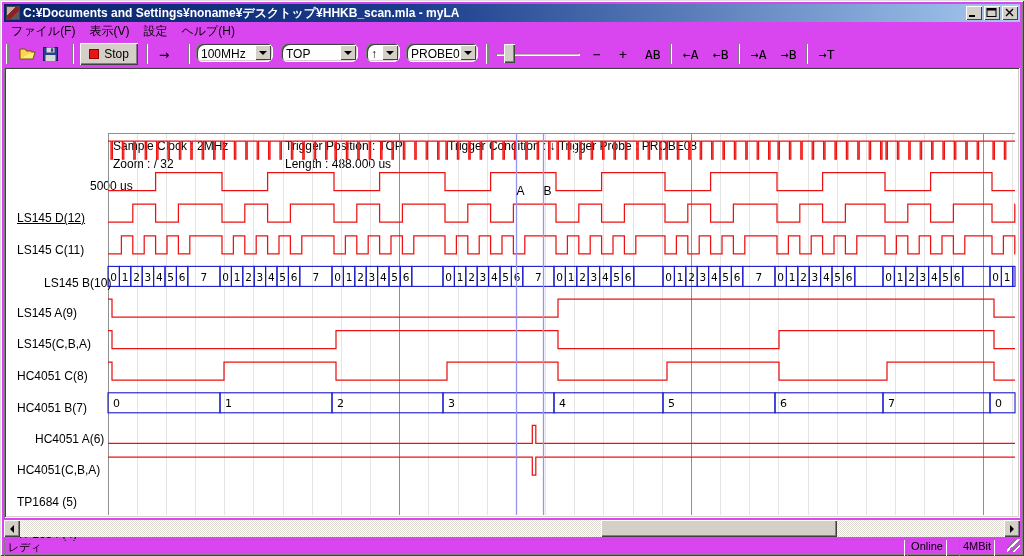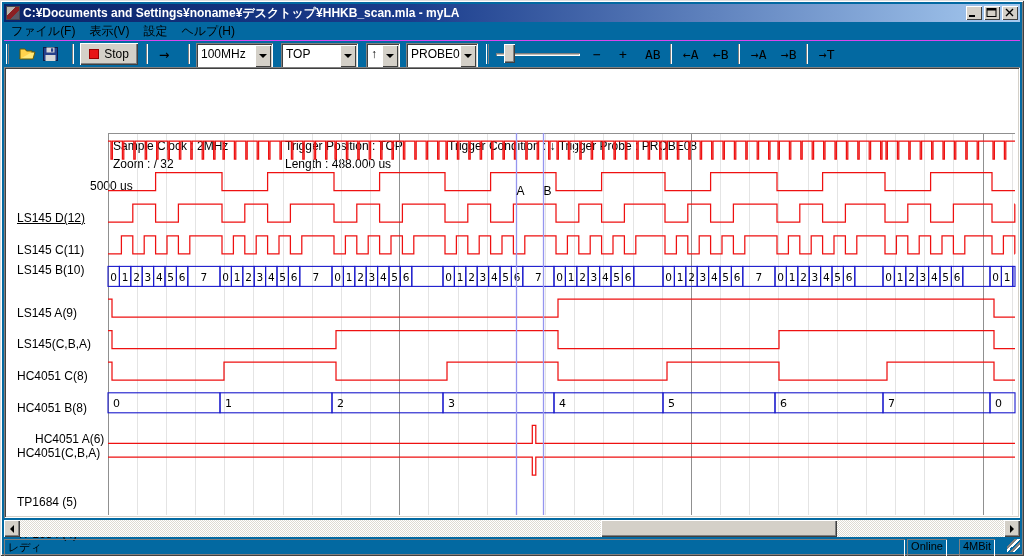--- a/index.html
+++ b/index.html
@@ -1,18 +1,18 @@
 <!DOCTYPE html>
 <html><head>
 <meta charset="utf-8">
 <style>
   * { margin:0; padding:0; box-sizing:border-box; }
   html,body { width:1024px; height:556px; overflow:hidden; }
   body { font-family:"Liberation Sans","DejaVu Sans",sans-serif; background:#d4d0c8; position:relative; }
-  #frame { position:absolute; left:0; top:0; width:1024px; height:556px; background:#0369a1;
+  #frame { position:absolute; left:0; top:0; width:1024px; height:556px; background:#d946ef;
            box-shadow: inset 1px 1px 0 #dfdfdf, inset -1px -1px 0 #404040, inset 2px 2px 0 #ffffff, inset -2px -2px 0 #808080; }
   
   #titlebar { position:absolute; left:4px; top:4px; right:4px; height:18px;
               background:linear-gradient(90deg,#0a246a 0%,#1a3c8c 40%,#a6caf0 100%);
               display:flex; align-items:center; padding:0 2px; }
   #app-icon { width:14px; height:14px; margin-right:3px; flex:0 0 auto;
               background:linear-gradient(135deg,#b8b4ac 0 35%,#8c2022 35% 65%,#5a5a66 65%);
               border:1px solid #46464e; }
   #title-text { color:#fff; font-size:12px; font-weight:bold; white-space:nowrap; overflow:hidden; flex:1 1 auto; letter-spacing:0; }
   .winbtn { width:16px; height:14px; background:#d4d0c8; margin-left:2px; flex:0 0 auto; position:relative;
@@ -24,22 +24,22 @@
   
   #toolbar { position:absolute; left:4px; top:40px; right:4px; height:26px; border-top:1px solid #d946ef; }
   .tb { position:absolute; top:1px; height:24px; display:flex; align-items:center; }
   .gripper { position:absolute; top:3px; width:3px; height:20px; border-left:1px solid #fff; border-right:1px solid #808080; }
   .tbsep { position:absolute; top:3px; width:2px; height:20px; border-left:1px solid #808080; border-right:1px solid #fff; }
   .tb-icon-btn { width:23px; height:22px; display:flex; align-items:center; justify-content:center; }
   #stop-btn { position:absolute; left:76px; top:2px; width:58px; height:22px; background:#d4d0c8;
               box-shadow: inset 1px 1px 0 #fff, inset -1px -1px 0 #404040, inset -2px -2px 0 #808080;
               display:flex; align-items:center; justify-content:center; font-size:12px; gap:5px; }
   #stop-square { width:10px; height:10px; background:#e81515; border:1px solid #900; }
-  .combo { position:absolute; top:2px; height:26px; background:#fff;
-           box-shadow: inset 1px 1px 0 #808080, inset -1px -1px 0 #fff, inset 2px 2px 0 #404040, inset -2px -2px 0 #d4d0c8; }
+  .combo { position:absolute; top:2px; height:19px; background:#fff;
+           box-shadow: inset 1px 1px 0 #808080, inset -1px -1px 0 #fff, inset 2px 2px 0 #404040, inset -2px -2px 0 #d4d0c8; border-radius: 7px; }
   .combo .val { position:absolute; left:5px; top:4px; font-size:12px; color:#000; white-space:nowrap; }
   .combo .drop { position:absolute; right:2px; top:2px; bottom:2px; width:16px; background:#d4d0c8;
                  box-shadow: inset 1px 1px 0 #fff, inset -1px -1px 0 #404040; display:flex; align-items:center; justify-content:center; }
   .drop .tri { width:0; height:0; border-left:4px solid transparent; border-right:4px solid transparent; border-top:4px solid #000; }
   #slider-track { position:absolute; left:492px; top:12px; width:84px; height:3px;
                   box-shadow: inset 1px 1px 0 #808080, inset -1px -1px 0 #fff; background:#c0bcb4; }
   #slider-handle { position:absolute; left:500px; top:3px; width:11px; height:19px; background:#d4d0c8;
                    box-shadow: inset 1px 1px 0 #fff, inset -1px -1px 0 #404040, inset -2px -2px 0 #808080; }
   .tb-flat { position:absolute; top:2px; height:22px; padding:0 5px; display:flex; align-items:center;
              font-size:13px; font-family:"DejaVu Sans Mono",monospace; color:#000; }
@@ -369,27 +369,27 @@
         <text x="888" y="407.3" font-size="11" font-family="&quot;DejaVu Sans&quot;,sans-serif" fill="#000000">7</text>
         <rect x="990" y="392.8" width="25" height="20" fill="none" stroke="#1a1acc" stroke-width="1.1"></rect>
         <text x="995" y="407.3" font-size="11" font-family="&quot;DejaVu Sans&quot;,sans-serif" fill="#000000">0</text>
         <path d="M108 443.40000000000003 L532.3 443.40000000000003 L532.3 425.40000000000003 L535.8 425.40000000000003 L535.8 443.40000000000003 L1015 443.40000000000003" fill="none" stroke="#ee1111" stroke-width="1.25" stroke-linejoin="miter"></path>
         <path d="M108 457 L532.3 457 L532.3 475 L535.8 475 L535.8 457 L1015 457" fill="none" stroke="#ee1111" stroke-width="1.25" stroke-linejoin="miter"></path>
         <line x1="516.5" y1="133" x2="516.5" y2="515" stroke="#9595ef" stroke-width="1.3"></line>
         <line x1="543.5" y1="133" x2="543.5" y2="515" stroke="#9595ef" stroke-width="1.3"></line>
       </svg>
       <div class="ch-label" style="top: 144px; text-decoration: underline;">LS145 D(12)</div>
       <div class="ch-label" style="top: 175.6px;">LS145 C(11)</div>
-      <div class="ch-label" style="top: 196px;">LS145 B(10)</div>
+      <div class="ch-label" style="top: 209px; margin-left: 27px;">LS145 B(10)</div>
       <div class="ch-label" style="top: 238.8px;">LS145 A(9)</div>
       <div class="ch-label" style="top: 270.4px;">LS145(C,B,A)</div>
       <div class="ch-label" style="top: 302px;">HC4051 C(8)</div>
-      <div class="ch-label" style="top: 333.6px;">HC4051 B(8)</div>
+      <div class="ch-label" style="top: 333.6px;">HC4051 B(7)</div>
       <div class="ch-label" style="top: 365.2px; margin-left: 18px;">HC4051 A(6)</div>
-      <div class="ch-label" style="top: 379px;">HC4051(C,B,A)</div>
+      <div class="ch-label" style="top: 396px;">HC4051(C,B,A)</div>
       <div class="ch-label" style="top: 428.4px;">TP1684 (5)</div>
       <div class="ch-label" style="top: 460px;">TP1684 (4)</div>
       <div class="cursor-label" style="left: 516.5px; top: 117px;">A</div>
       <div class="cursor-label" style="left: 543.5px; top: 117px;">B</div>
     </div>
 
   <div id="hscroll">
     <div class="sb-btn" style="left:0">
         <span class="tri-l"></span>
       </div>

